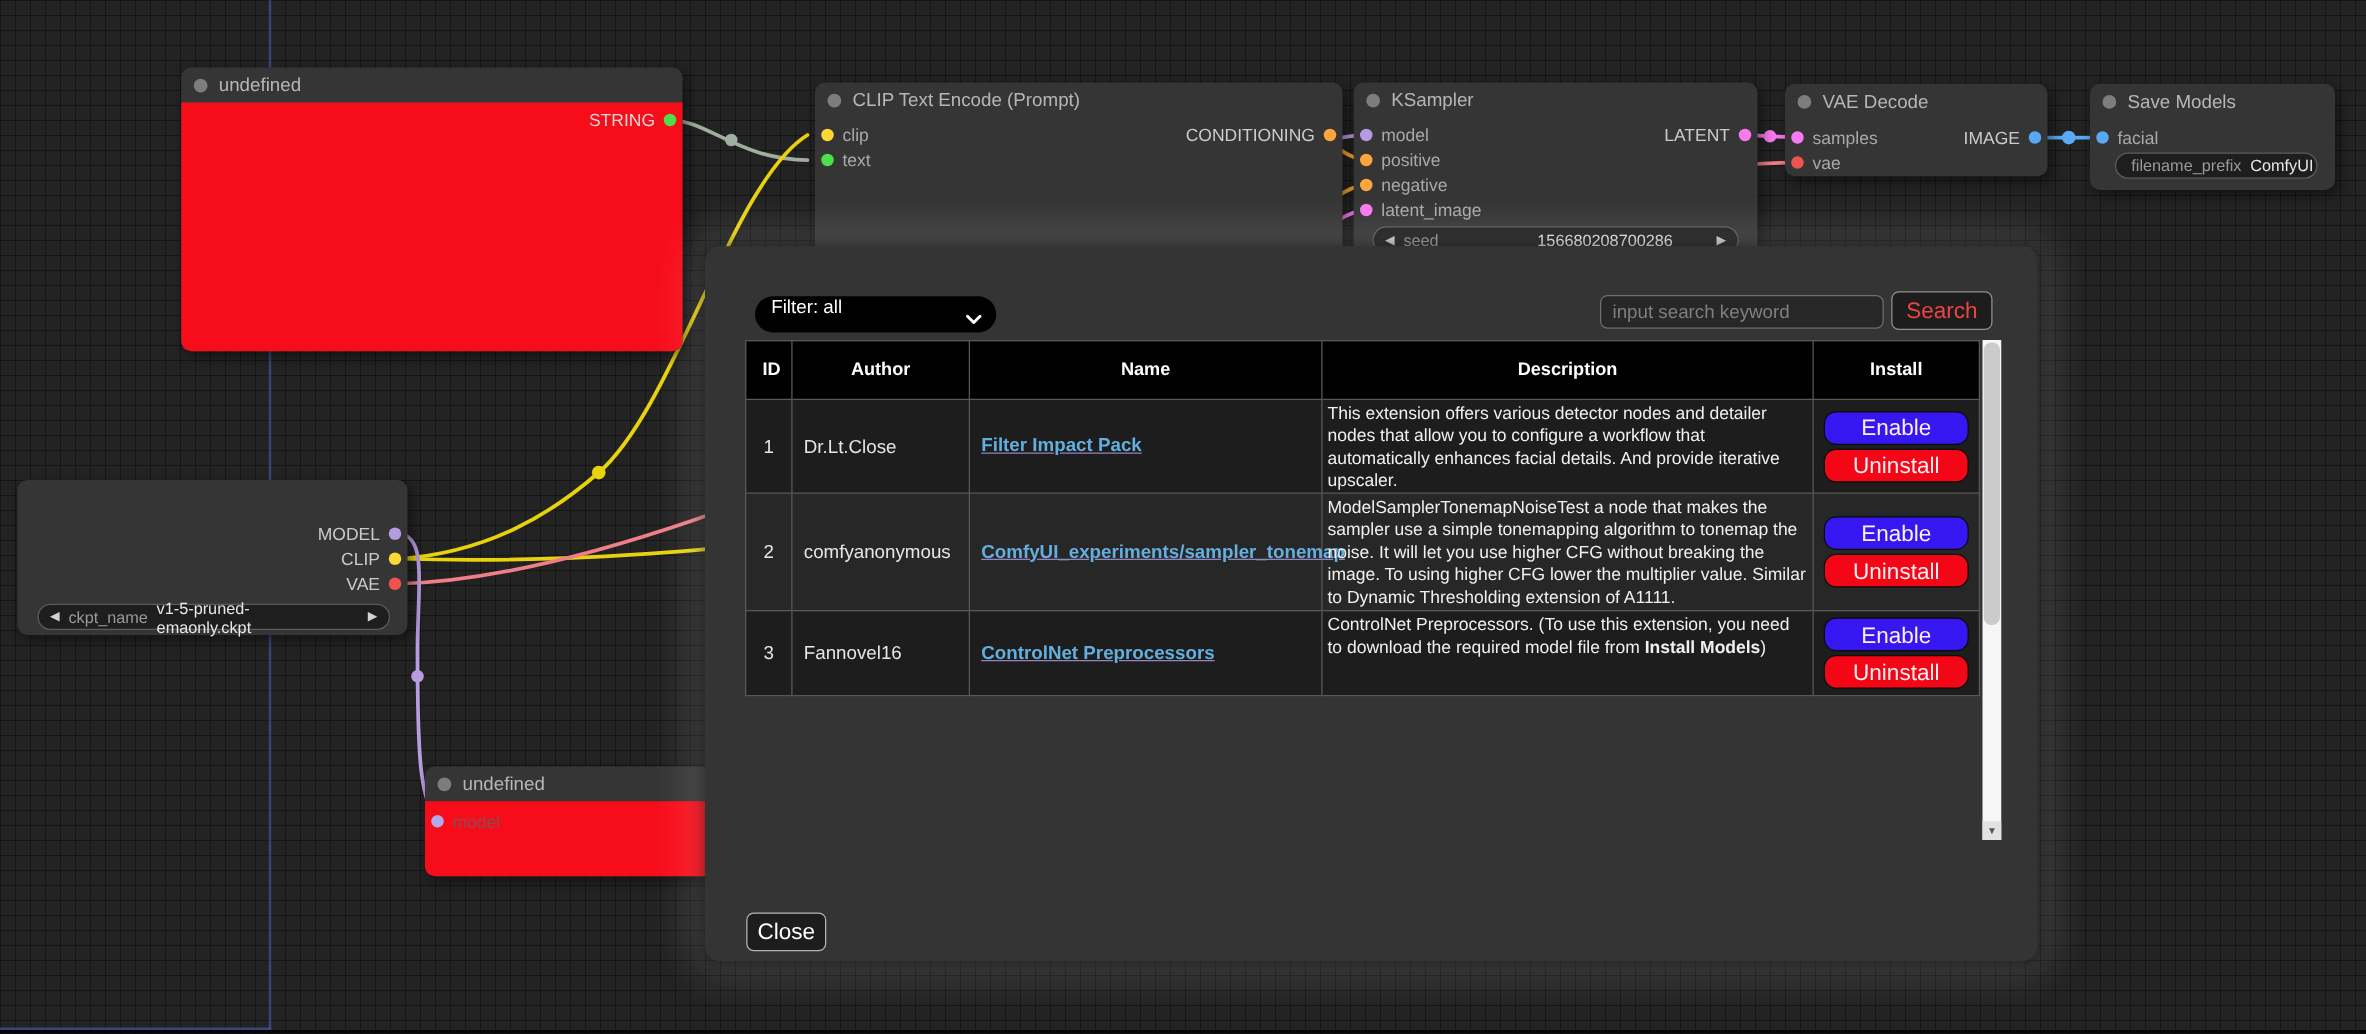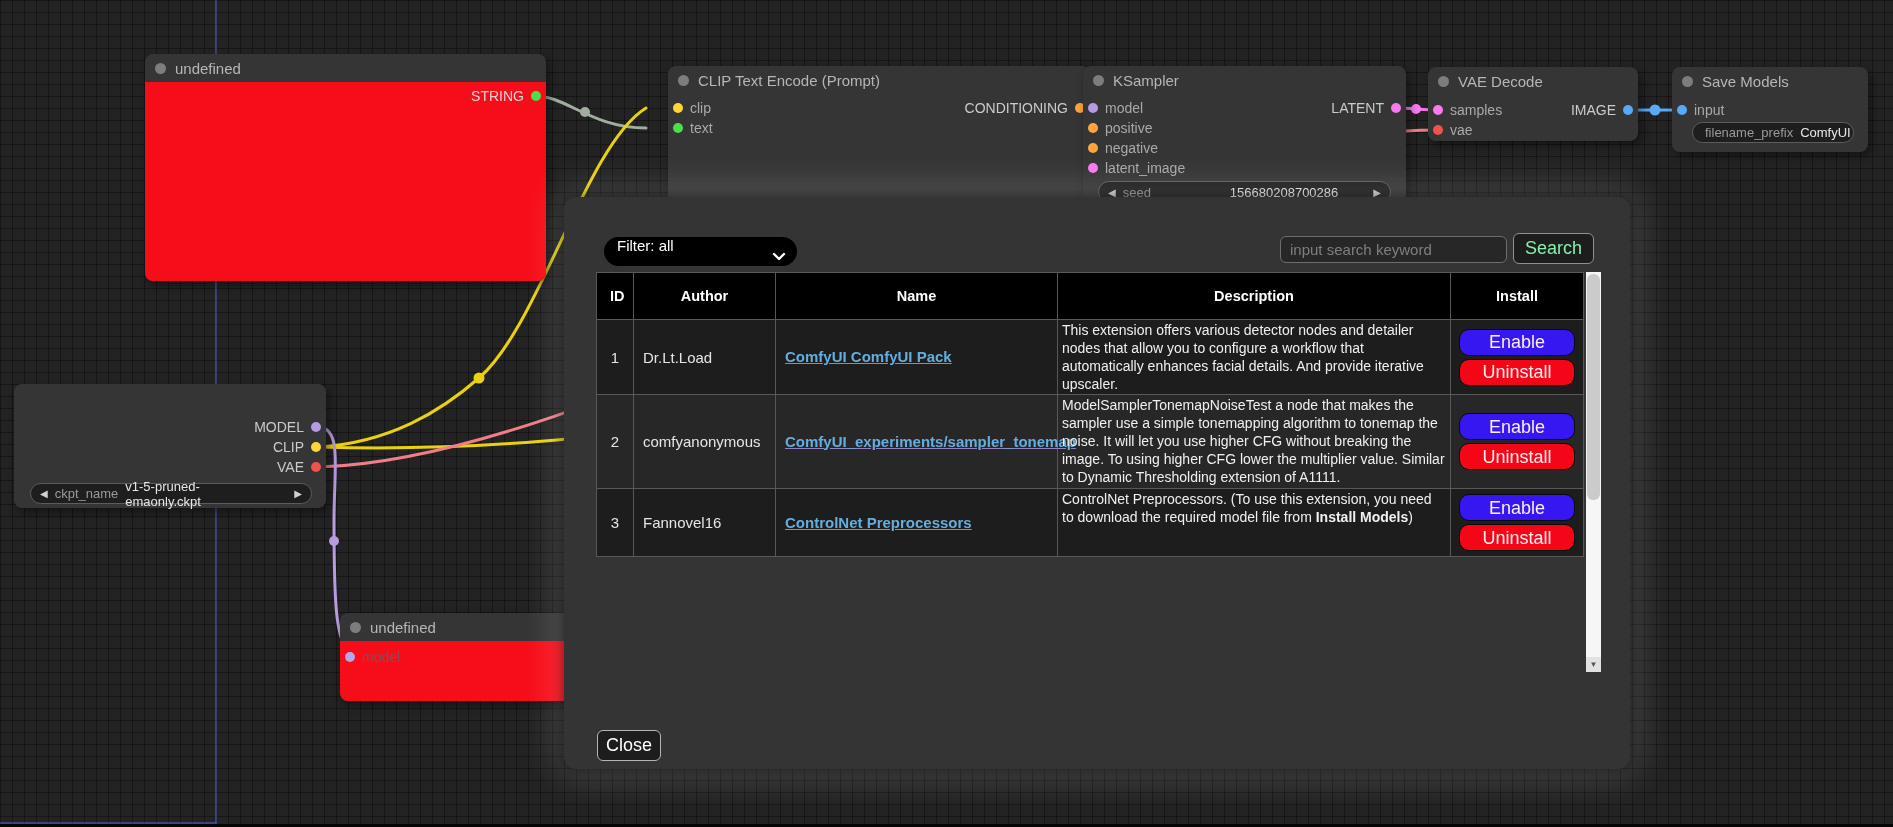--- a/index.html
+++ b/index.html
@@ -43,21 +43,21 @@
   .modal{position:absolute;left:564px;top:197px;width:1066px;height:572px;background:#343434;border-radius:12px;
     box-shadow:0 0 14px rgba(0,0,0,.55), 0 0 34px 10px rgba(255,255,255,.17);z-index:10;}
   .filter-wrap{position:absolute;left:40px;top:40px;width:193px;height:29px;}
   .filter-wrap select{appearance:none;-webkit-appearance:none;width:100%;height:100%;background:#000;color:#fff;
     border:none;border-radius:15px;padding:0 30px 12px 13px;font-size:15px;font-family:inherit;}
   .filter-wrap .chev{position:absolute;right:11px;top:10px;pointer-events:none;}
   .search-input{position:absolute;left:716px;top:39px;width:227px;height:27px;background:#272727;
     border:1px solid #6e6e6e;border-radius:6px;color:#cfcfcf;font-size:15px;padding:0 9px;font-family:inherit;box-sizing:border-box;}
   .search-input::placeholder{color:#7f7f7f;}
   .search-btn{position:absolute;left:949px;top:36px;width:81px;height:31px;background:#1d1d1d;border:1px solid #909090;
-    border-radius:6px;color:#86efac;font-size:18px;font-family:inherit;}
+    border-radius:6px;color:#ef4444;font-size:18px;font-family:inherit;}
   .close-btn{position:absolute;left:33px;top:533px;width:64px;height:31px;background:#1d1d1d;border:1px solid #b5b5b5;
     border-radius:6px;color:#fff;font-size:18px;font-family:inherit;}
   table.ext{position:absolute;left:32px;top:75px;width:987px;border-collapse:collapse;table-layout:fixed;}
   table.ext th, table.ext td{border:1px solid #585858;}
   table.ext th{background:#000;color:#fff;font-size:14.5px;font-weight:bold;height:20px;padding:13px;}
   td.c-id{color:#e5e5e5;font-size:15px;text-align:center;}
   td.c-author{color:#e5e5e5;font-size:15px;padding-left:9px;}
   td.c-name{padding-left:9px;}
   td.c-name a{color:#63aede;font-weight:bold;font-size:15px;text-decoration:underline;text-decoration-color:#9583c0;}
   td.c-desc{color:#f0f0f0;font-size:14px;line-height:18px;vertical-align:top;padding:1px 4px;}
@@ -106,21 +106,21 @@
     <span class="node-title">undefined</span>
   </div>
   <div class="node-body red">
     <div class="slot out" style="top:5px;">
       <span class="onred">STRING</span>
       <span class="port p-green"></span>
     </div>
   </div>
 </div>
 
-<div class="node" style="left:668px;top:66px;width:422px;height:158px;">
+<div class="node" style="left:652px;top:66px;width:422px;height:158px;">
   <div class="node-header">
     <span class="title-dot"></span>
     <span class="node-title">CLIP Text Encode (Prompt)</span>
   </div>
   <div class="slot in" style="top:33px;">
     <span class="port p-yellow"></span>
     <span>clip</span>
   </div>
   <div class="slot in" style="top:53px;">
     <span class="port p-green"></span>
@@ -184,21 +184,21 @@
   </div>
 </div>
 
 <div class="node" style="left:1672px;top:67px;width:196px;height:85px;">
   <div class="node-header">
     <span class="title-dot"></span>
     <span class="node-title">Save Models</span>
   </div>
   <div class="slot in" style="top:34px;">
     <span class="port p-blue"></span>
-    <span>input</span>
+    <span>facial</span>
   </div>
   <div class="widget" style="left:20px;top:55px;width:136px;height:19px;padding:0 12px;">
     <span>filename_prefix</span>
     <span class="wval">ComfyUI</span>
   </div>
 </div>
 
 <div class="node" style="left:14px;top:384px;width:312px;height:124px;">
   <div class="slot out" style="top:34px;">
     <span>MODEL</span>
@@ -259,23 +259,23 @@
     <tbody>
         <tr>
       <th>ID</th>
       <th>Author</th>
       <th>Name</th>
       <th>Description</th>
       <th>Install</th>
     </tr>
     <tr class="r-a" style="height:75px;">
       <td class="c-id">1</td>
-      <td class="c-author">Dr.Lt.Load</td>
+      <td class="c-author">Dr.Lt.Close</td>
       <td class="c-name">
-        <a href="#">ComfyUI ComfyUI Pack</a>
+        <a href="#">Filter Impact Pack</a>
       </td>
       <td class="c-desc">
         <span>This extension offers various detector nodes and detailer nodes that allow you to configure a workflow that automatically enhances facial details. And provide iterative upscaler.</span><b></b><span></span>
       </td>
       <td class="c-install">
         <button class="btn-enable">Enable</button>
         <button class="btn-uninstall">Uninstall</button>
       </td>
     </tr>
     <tr class="r-b" style="height:94px;">

